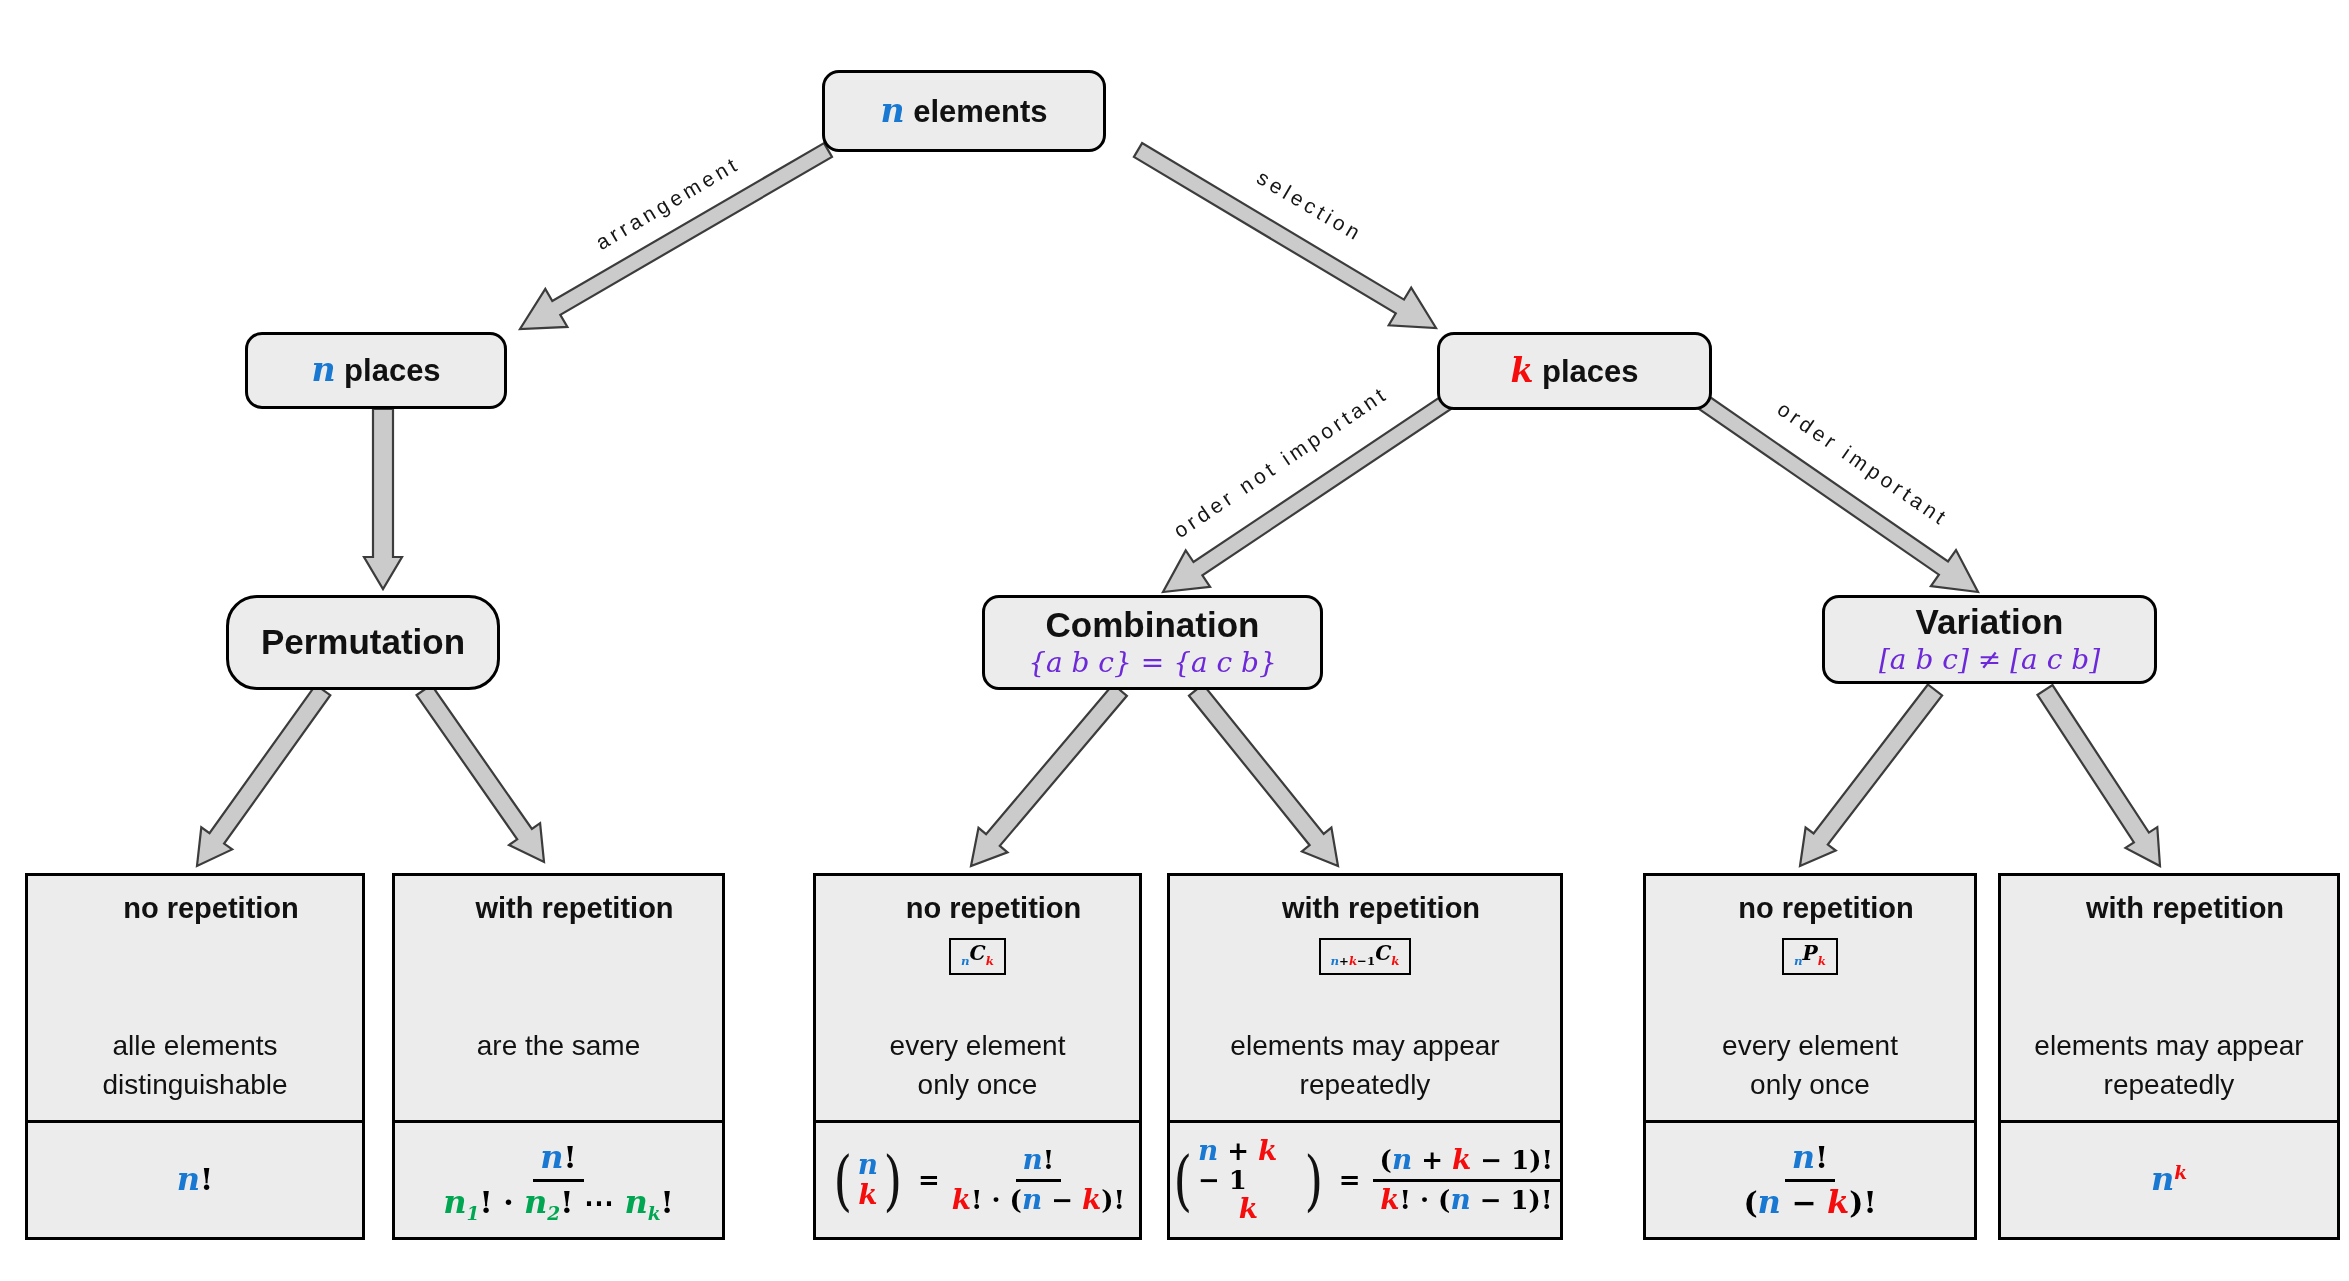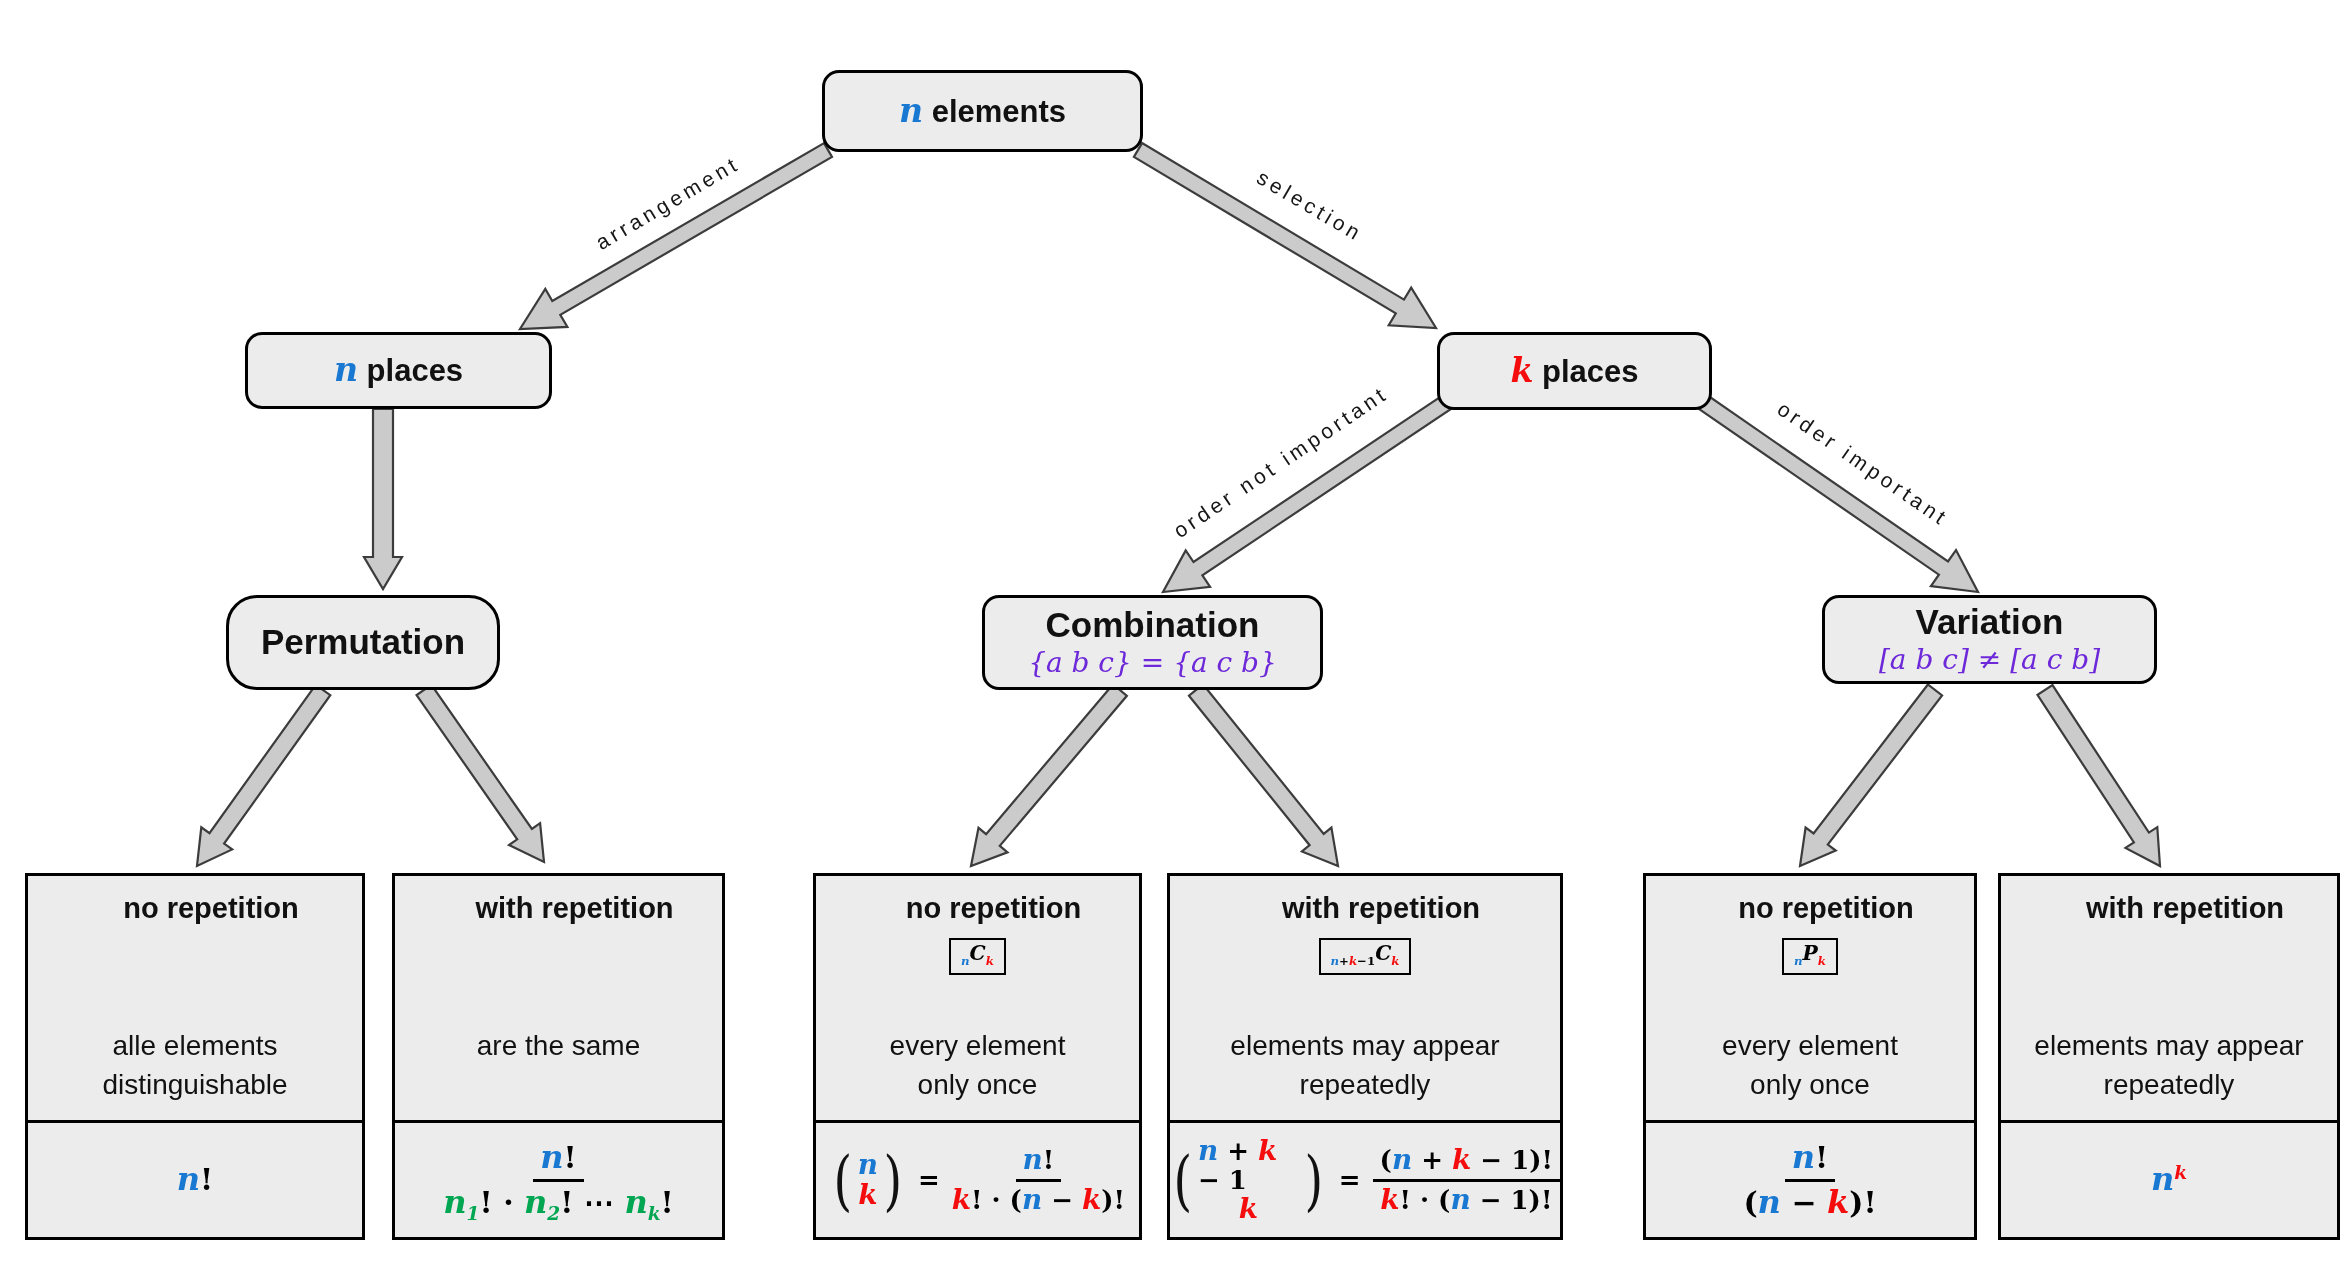--- a/index.html
+++ b/index.html
@@ -71,25 +71,25 @@
     <polygon points="1189.0,695.7 1309.6,845.2 1301.9,851.5 1338.0,866.0 1331.4,827.6 1323.7,833.9 1203.0,684.3"></polygon>
     <polygon points="1927.9,684.5 1813.6,833.5 1805.6,827.5 1800.0,866.0 1835.8,850.6 1827.8,844.5 1942.1,695.5"></polygon>
     <polygon points="2037.5,694.9 2133.9,842.5 2125.5,847.9 2160.0,866.0 2157.3,827.1 2148.9,832.6 2052.5,685.1"></polygon>
   </svg>
 
   <div class="edge-label" style="left:668px;top:203px;--r:-30.5deg">arrangement</div>
   <div class="edge-label" style="left:1310px;top:206px;--r:30.5deg">selection</div>
   <div class="edge-label" style="left:1281px;top:462px;--r:-34deg">order not important</div>
   <div class="edge-label" style="left:1863px;top:464px;--r:34.5deg">order important</div>
 
-  <div class="node" style="left:822px;top:70px;width:321px;height:82px;">
+  <div class="node" style="left:822px;top:70px;width:284px;height:82px;">
     <div class="ttl"><span class="tk-b">n</span><span class="tk-txtb"> elements</span></div>
   </div>
 
-  <div class="node" style="left:245px;top:332px;width:307px;height:77px;">
+  <div class="node" style="left:245px;top:332px;width:262px;height:77px;">
     <div class="ttl"><span class="tk-b">n</span><span class="tk-txtb"> places</span></div>
   </div>
   <div class="node" style="left:1437px;top:332px;width:275px;height:78px;">
     <div class="ttl"><span class="tk-r">k</span><span class="tk-txtb"> places</span></div>
   </div>
 
   <div class="node l3" style="left:226px;top:595px;width:274px;height:95px;border-radius:31px;">
     <div class="ttl">Permutation</div>
   </div>
   <div class="node l3" style="left:982px;top:595px;width:341px;height:95px;">

